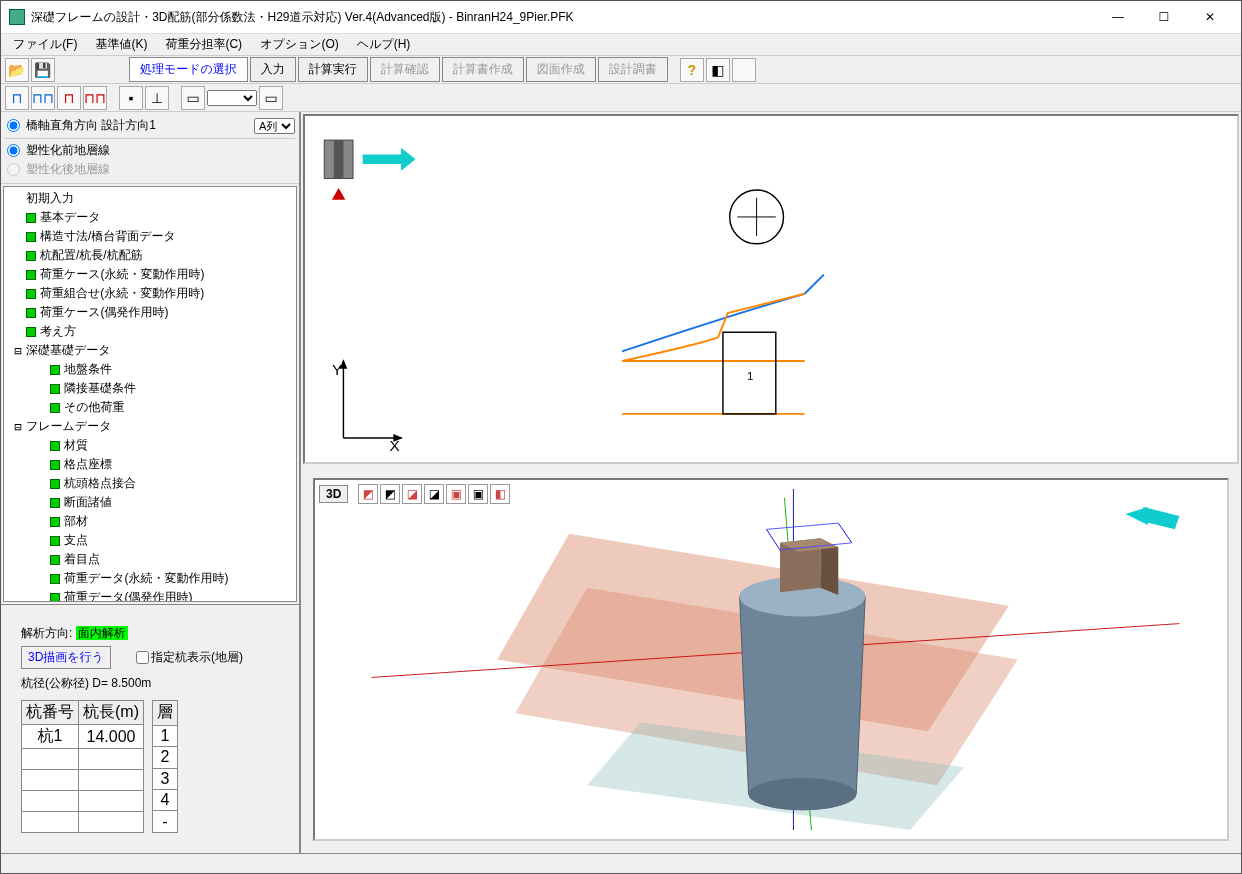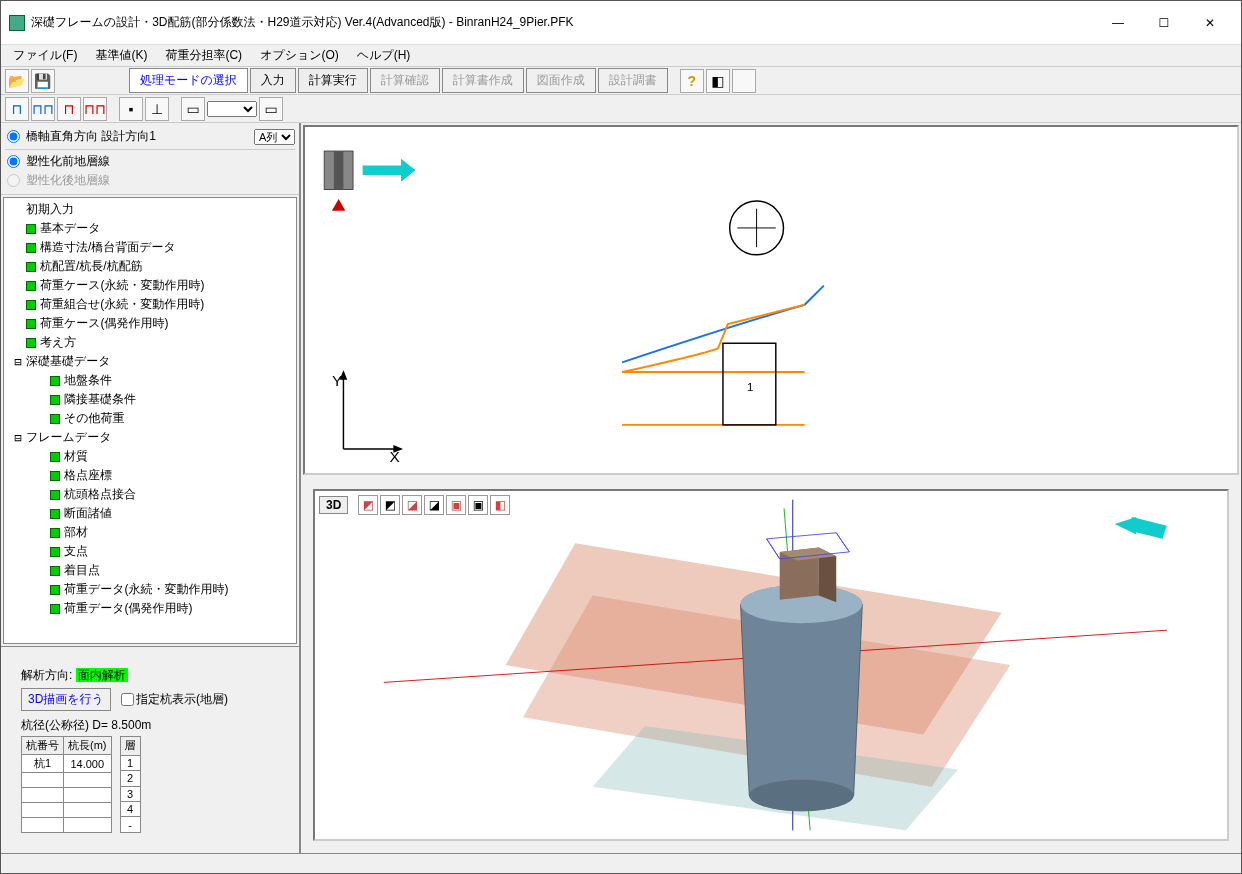--- a/index.html
+++ b/index.html
@@ -1,18 +1,18 @@
 <!DOCTYPE html>
 <html><head>
 <meta charset="utf-8">
 <style>
 * { box-sizing: border-box; margin: 0; padding: 0; }
 body { font-family: "MS UI Gothic", "Meiryo", sans-serif; font-size: 12px; background: #fff; overflow: hidden; }
 .window { width: 1242px; height: 874px; border: 1px solid #555; display: flex; flex-direction: column; background: #f0f0f0; }
-.titlebar { height: 44px; background: #fff; display: flex; align-items: center; padding: 0 8px; border-bottom: 1px solid #ddd; }
+.titlebar { height: 33px; background: #fff; display: flex; align-items: center; padding: 0 8px; border-bottom: 1px solid #ddd; }
 .titlebar .app-icon { width: 16px; height: 16px; background: #4a8; border: 1px solid #063; margin-right: 6px; }
 .titlebar .title { flex: 1; font-size: 12px; }
 .titlebar .win-controls { display: flex; gap: 0; }
 .titlebar .win-btn { width: 46px; height: 30px; display: flex; align-items: center; justify-content: center; cursor: pointer; font-family: Arial; }
 .menubar { height: 22px; background: #f0f0f0; display: flex; align-items: center; padding: 0 4px; gap: 2px; border-bottom: 1px solid #ccc; }
 .menubar .menu-item { padding: 2px 8px; cursor: pointer; }
 .toolbar-row { height: 28px; display: flex; align-items: center; gap: 2px; padding: 0 4px; border-bottom: 1px solid #ccc; background: #f0f0f0; }
 .tool-btn { width: 24px; height: 24px; border: 1px solid #aaa; background: #f8f8f8; display: flex; align-items: center; justify-content: center; cursor: pointer; font-size: 14px; }
 .tool-sep { width: 8px; }
 .tab-btn { padding: 3px 10px; border: 1px solid #888; background: #eee; cursor: pointer; font-size: 12px; }
@@ -31,21 +31,21 @@
 .tree-item.l2 { padding-left: 44px; text-align: center; }
 .tree-item .sq { width: 10px; height: 10px; background: #0c0; border: 1px solid #060; margin-right: 4px; flex-shrink: 0; }
 .tree-item .exp { width: 12px; margin-right: 2px; text-align: center; font-family: monospace; }
 .side-bottom { border-top: 1px solid #888; padding: 20px; font-size: 12px; }
 .content { flex: 1; display: flex; flex-direction: column; }
 .view-2d { height: 350px; border: 2px inset #ccc; background: #fff; margin: 2px; position: relative; }
 .view-3d { flex: 1; border: 2px inset #ccc; background: #fff; margin: 12px; position: relative; overflow: hidden; }
 .view-3d-toolbar { position: absolute; top: 4px; left: 4px; display: flex; gap: 2px; align-items: center; z-index: 10; }
 .cube-btn { width: 20px; height: 20px; border: 1px solid #999; background: #fff; cursor: pointer; display: flex; align-items: center; justify-content: center; }
 .statusbar { height: 20px; border-top: 1px solid #888; background: #f0f0f0; }
-.small-table { border-collapse: collapse; font-size: 11px; margin-top: 2px; }
+.small-table { border-collapse: collapse; font-size: 16px; margin-top: 8px; }
 .small-table td, .small-table th { border: 1px solid #888; padding: 1px 4px; background: #fff; text-align: center; }
 .small-table th { background: #eee; font-weight: normal; }
 .hl-green { background: #0f0; padding: 0 2px; }
 .draw3d-btn { color: #00f; border: 1px solid #888; padding: 2px 6px; background: #f0f0f0; cursor: pointer; display: inline-block; }
 svg { display: block; }
 </style>
 </head>
 <body>
 
 <div class="window">
@@ -206,21 +206,21 @@
             <span class="sq"></span>
             <span>荷重データ(偶発作用時)</span>
           </div>
       </div>
 
       <div class="side-bottom">
         <div style="margin-bottom:4px">
           <span>解析方向:</span>
           <span class="hl-green">面内解析</span>
         </div>
-        <div style="margin-bottom:6px;display:flex;align-items:center;gap:10px">
+        <div style="margin-bottom:6px;display:flex;align-items:center;gap:25px">
           <span class="draw3d-btn">3D描画を行う</span>
           <label style="display:flex;align-items:center;gap:2px">
             <input type="checkbox" style="">
             <span>指定杭表示(地層)</span>
           </label>
         </div>
         <div>杭径(公称径) D= 8.500m</div>
         <div style="display:flex;gap:8px">
           <table class="small-table">
             <tbody>

